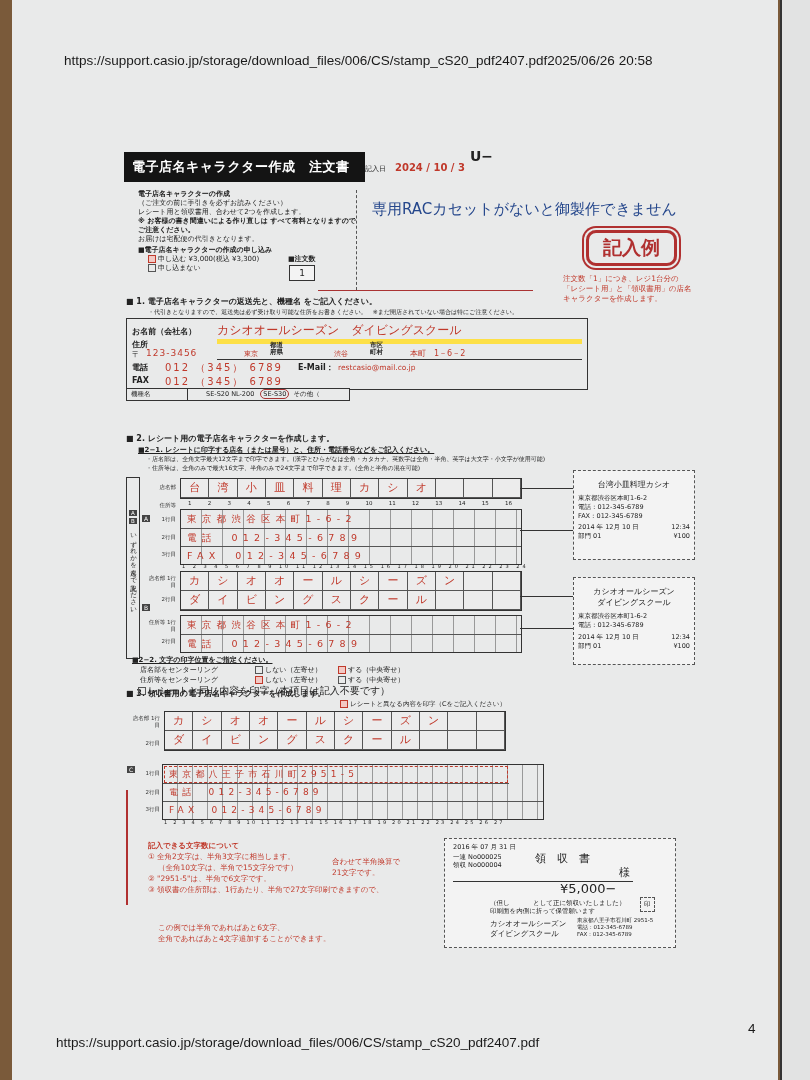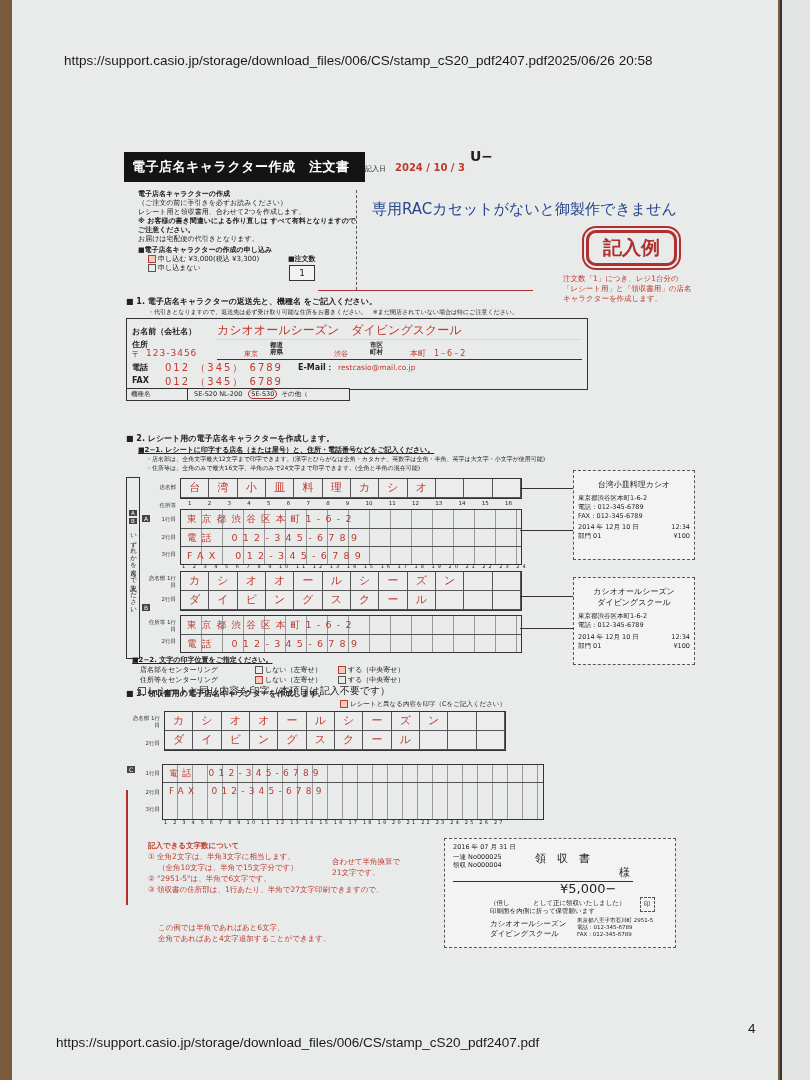--- a/index.html
+++ b/index.html
@@ -54,39 +54,39 @@
 <div class="abs" style="left:318px;top:290px;width:215px;border-top:1px solid #a33;"></div>
 
 <div class="abs blue" style="left:372px;top:200px;font-size:15px;">専用RACカセットがないと御製作できません</div>
 <div class="abs stamp" style="left:586px;top:230px;">記入例</div>
 <div class="abs red" style="left:563px;top:274px;width:130px;font-size:7.5px;line-height:10px;">注文数「1」につき、レジ1台分の「レシート用」と「領収書用」の店名キャラクターを作成します。</div>
 
 <div class="abs sec" style="left:126px;top:296px;">■ 1. 電子店名キャラクターの返送先と、機種名 をご記入ください。</div>
 <div class="abs tiny" style="left:148px;top:308px;">・代引きとなりますので、返送先は必ず受け取り可能な住所をお書きください。　※まだ開店されていない場合は特にご注意ください。</div>
 <div class="abs box" style="left:126px;top:318px;width:460px;height:70px;"></div>
 <div class="abs" style="left:132px;top:326px;font-size:8px;font-weight:bold;">お名前（会社名）</div>
-<div class="abs red" style="left:217px;top:322px;font-size:12px;border-bottom:1px solid #fde047;width:365px;">カシオオールシーズン　ダイビングスクール</div>
+<div class="abs red" style="left:217px;top:322px;font-size:12px;border-bottom:5px solid #fde047;width:365px;">カシオオールシーズン　ダイビングスクール</div>
 <div class="abs" style="left:132px;top:339px;font-size:8px;font-weight:bold;">住所</div>
 <div class="abs" style="left:132px;top:349px;font-size:8px;">〒</div>
 <div class="abs red" style="left:146px;top:348px;font-size:9px;letter-spacing:1px;">123-3456</div>
 <div class="abs red" style="left:244px;top:349px;font-size:7px;">東京</div>
 <div class="abs" style="left:270px;top:342px;font-size:6.5px;width:18px;line-height:7px;font-weight:bold;">都道府県</div>
 <div class="abs red" style="left:334px;top:349px;font-size:7px;">渋谷</div>
 <div class="abs" style="left:370px;top:342px;font-size:6.5px;width:18px;line-height:7px;font-weight:bold;">市区町村</div>
 <div class="abs red" style="left:410px;top:348px;font-size:8px;">本町　1－6－2</div>
 <div class="abs" style="left:217px;top:359px;width:365px;border-top:1px solid #333;"></div>
 <div class="abs" style="left:132px;top:362px;font-size:8px;font-weight:bold;">電話</div>
 <div class="abs red" style="left:165px;top:361px;font-size:10px;letter-spacing:2px;">012 （345） 6789</div>
 <div class="abs" style="left:298px;top:362px;font-size:8px;font-weight:bold;">E-Mail：</div>
 <div class="abs red" style="left:338px;top:363px;font-size:7.5px;">restcasio@mail.co.jp</div>
 <div class="abs" style="left:132px;top:376px;font-size:8px;font-weight:bold;">FAX</div>
 <div class="abs red" style="left:165px;top:375px;font-size:10px;letter-spacing:2px;">012 （345） 6789</div>
 <div class="abs box" style="left:126px;top:388px;width:222px;height:11px;font-size:6.5px;line-height:11px;background:#e9eaea;">
   <span style="display:inline-block;width:56px;border-right:1px solid #333;padding-left:4px;">機種名</span>
-  <span style="margin-left:4px;">SE-S20</span>
+  <span style="margin-left:16px;">SE-S20</span>
   <span style="">NL-200</span>
   <span style="margin-left:4px;border:1px solid #a33;border-radius:6px;padding:0 2px;">SE-S30</span>
   <span style="margin-left:2px;">その他（</span>
 </div>
 
 <div class="abs sec" style="left:126px;top:433px;">■ 2. レシート用の電子店名キャラクターを作成します。</div>
 <div class="abs" style="left:138px;top:445px;font-size:7px;font-weight:bold;text-decoration:underline;">■2−1. レシートに印字する店名（または屋号）と、住所・電話番号などをご記入ください。</div>
 <div class="abs tiny" style="left:146px;top:455px;width:430px;white-space:nowrap;overflow:hidden;">・店名部は、全角文字最大12文字まで印字できます。(漢字とひらがなは全角・カタカナ、英数字は全角・半角、英字は大文字・小文字が使用可能)</div>
 <div class="abs tiny" style="left:146px;top:464px;">・住所等は、全角のみで最大16文字、半角のみで24文字まで印字できます。(全角と半角の混在可能)</div>
 
@@ -247,20 +247,21 @@
   <div class="cell">ル</div>
   <div class="cell"></div>
   <div class="cell"></div>
   <div class="cell"></div>
 </div>
 <div class="abs row-label" style="left:130px;top:715px;width:30px;">店名部 1行目</div>
 <div class="abs row-label" style="left:130px;top:740px;width:30px;">2行目</div>
 <div class="abs" style="left:127px;top:766px;font-size:6px;background:#444;color:#fff;padding:0 2px;">C</div>
 
 <div class="abs box" style="left:162px;top:764px;width:380px;height:54px;background:repeating-linear-gradient(90deg,transparent 0 14px,#999 14px 15px);">
+  <div style="height:18px;border-bottom:1px solid #555;font-size:9px;color:#c0392b;letter-spacing:4.2px;padding-left:6px;line-height:18px;outline:1px dashed #c0392b;outline-offset:-2px;width:340px;">東京都八王子市石川町2951-5</div>
   <div style="height:17px;border-bottom:1px solid #555;font-size:9px;color:#c0392b;letter-spacing:4.2px;padding-left:6px;line-height:17px;">電話　012-345-6789</div>
   <div style="height:17px;font-size:9px;color:#c0392b;letter-spacing:4.2px;padding-left:6px;line-height:17px;">FAX　012-345-6789</div>
 </div>
 <div class="abs row-label" style="left:138px;top:770px;width:22px;">1行目</div>
 <div class="abs row-label" style="left:138px;top:789px;width:22px;">2行目</div>
 <div class="abs row-label" style="left:138px;top:806px;width:22px;">3行目</div>
 <div class="abs" style="left:164px;top:819px;font-size:5px;letter-spacing:2.2px;">1 2 3 4 5 6 7 8 9 10 11 12 13 14 15 16 17 18 19 20 21 22 23 24 25 26 27</div>
 
 <div class="abs" style="left:126px;top:790px;width:0;height:115px;border-left:2px solid #b03030;"></div>
 <div class="abs red" style="left:148px;top:840px;font-size:7.5px;line-height:11px;">

